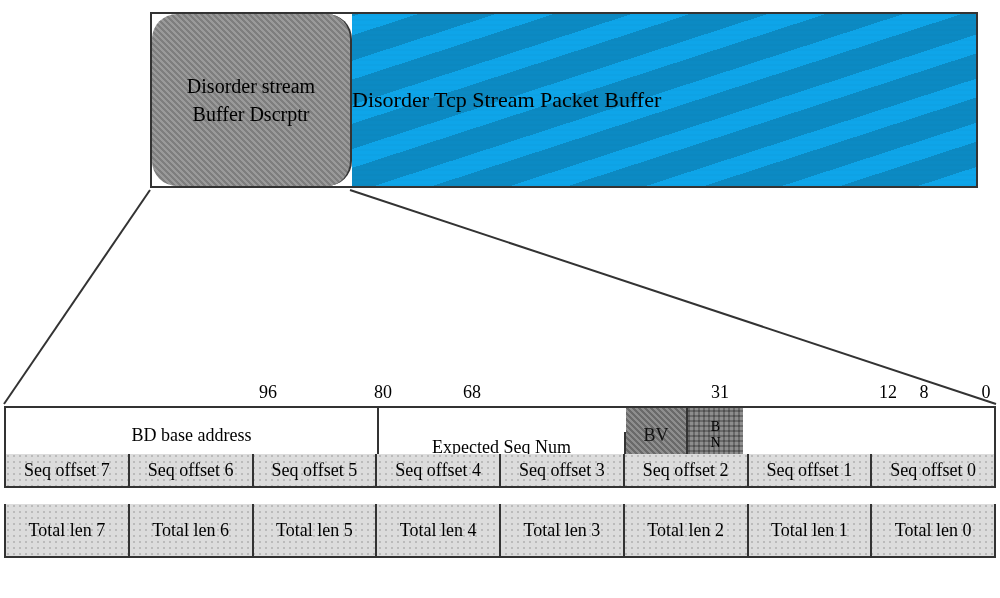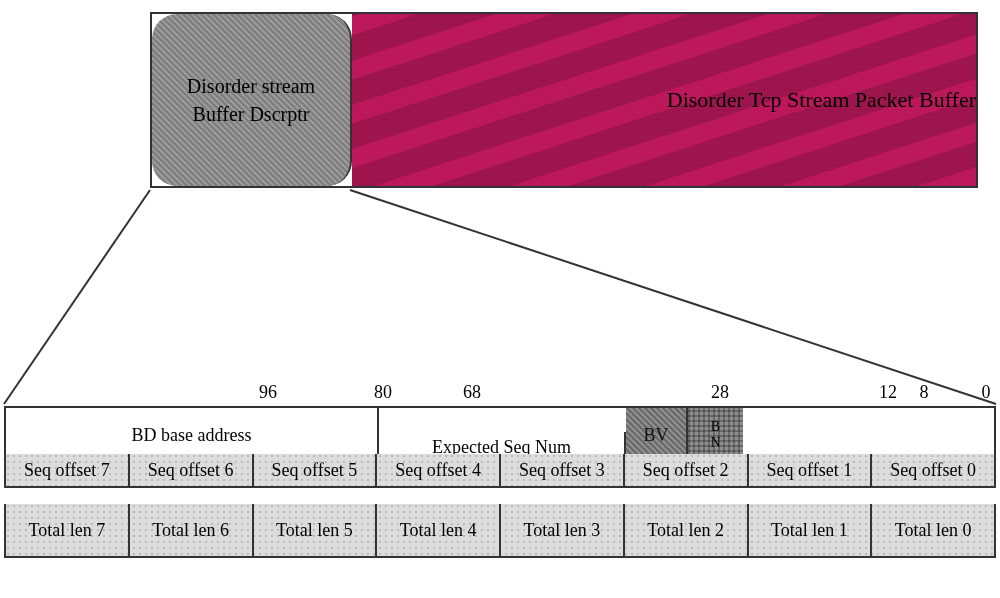--- a/index.html
+++ b/index.html
@@ -34,25 +34,25 @@
       line-height: 1.4;
       background:
         linear-gradient(45deg, rgba(0,0,0,.18) 25%, transparent 25%, transparent 50%, rgba(0,0,0,.18) 50%, rgba(0,0,0,.18) 75%, transparent 75%, transparent) 0 0/6px 6px,
         #9a9a9a;
       border-radius: 25px;
     }
     .top-right {
       flex: 1;
       display: flex;
       align-items: center;
-      justify-content: flex-end;
+      justify-content: flex-start;
       font-size: 22px;
       position: relative;
       overflow: hidden;
-      background: #be185d;
+      background: #0ea5e9;
     }
     .top-right::before {
       content: "";
       position: absolute;
       inset: 0;
       background:
         repeating-linear-gradient(-18deg, rgba(255,255,255,.5) 0 18px, rgba(140,140,140,.6) 18px 42px),
         repeating-linear-gradient(0deg, rgba(0,0,0,.06) 0 2px, transparent 2px 5px);
       mix-blend-mode: multiply;
       opacity: .6;
@@ -159,21 +159,21 @@
   <svg class="lines">
     <line id="line-left" stroke="#333" stroke-width="2" x1="150" y1="190" x2="4" y2="404"></line>
     <line id="line-right" stroke="#333" stroke-width="2" x1="350" y1="190" x2="996" y2="404"></line>
   </svg>
 
   <div id="bit-labels">
       <div class="bit-label" style="left: 18px; margin-top: 45px;">128</div>
       <div class="bit-label" style="left: 268px;">96</div>
       <div class="bit-label" style="left: 383px;">80</div>
       <div class="bit-label" style="left: 472px;">68</div>
-      <div class="bit-label" style="left: 720px;">28</div>
+      <div class="bit-label" style="left: 720px;">31</div>
       <div class="bit-label" style="left: 888px;">12</div>
       <div class="bit-label" style="left: 924px;">8</div>
       <div class="bit-label" style="left: 986px;">0</div>
     </div>
 
   <div class="fieldbar">
     <div class="fld fld-bd">
         <span>BD base address</span>
       </div>
     <div class="fld fld-seq">

